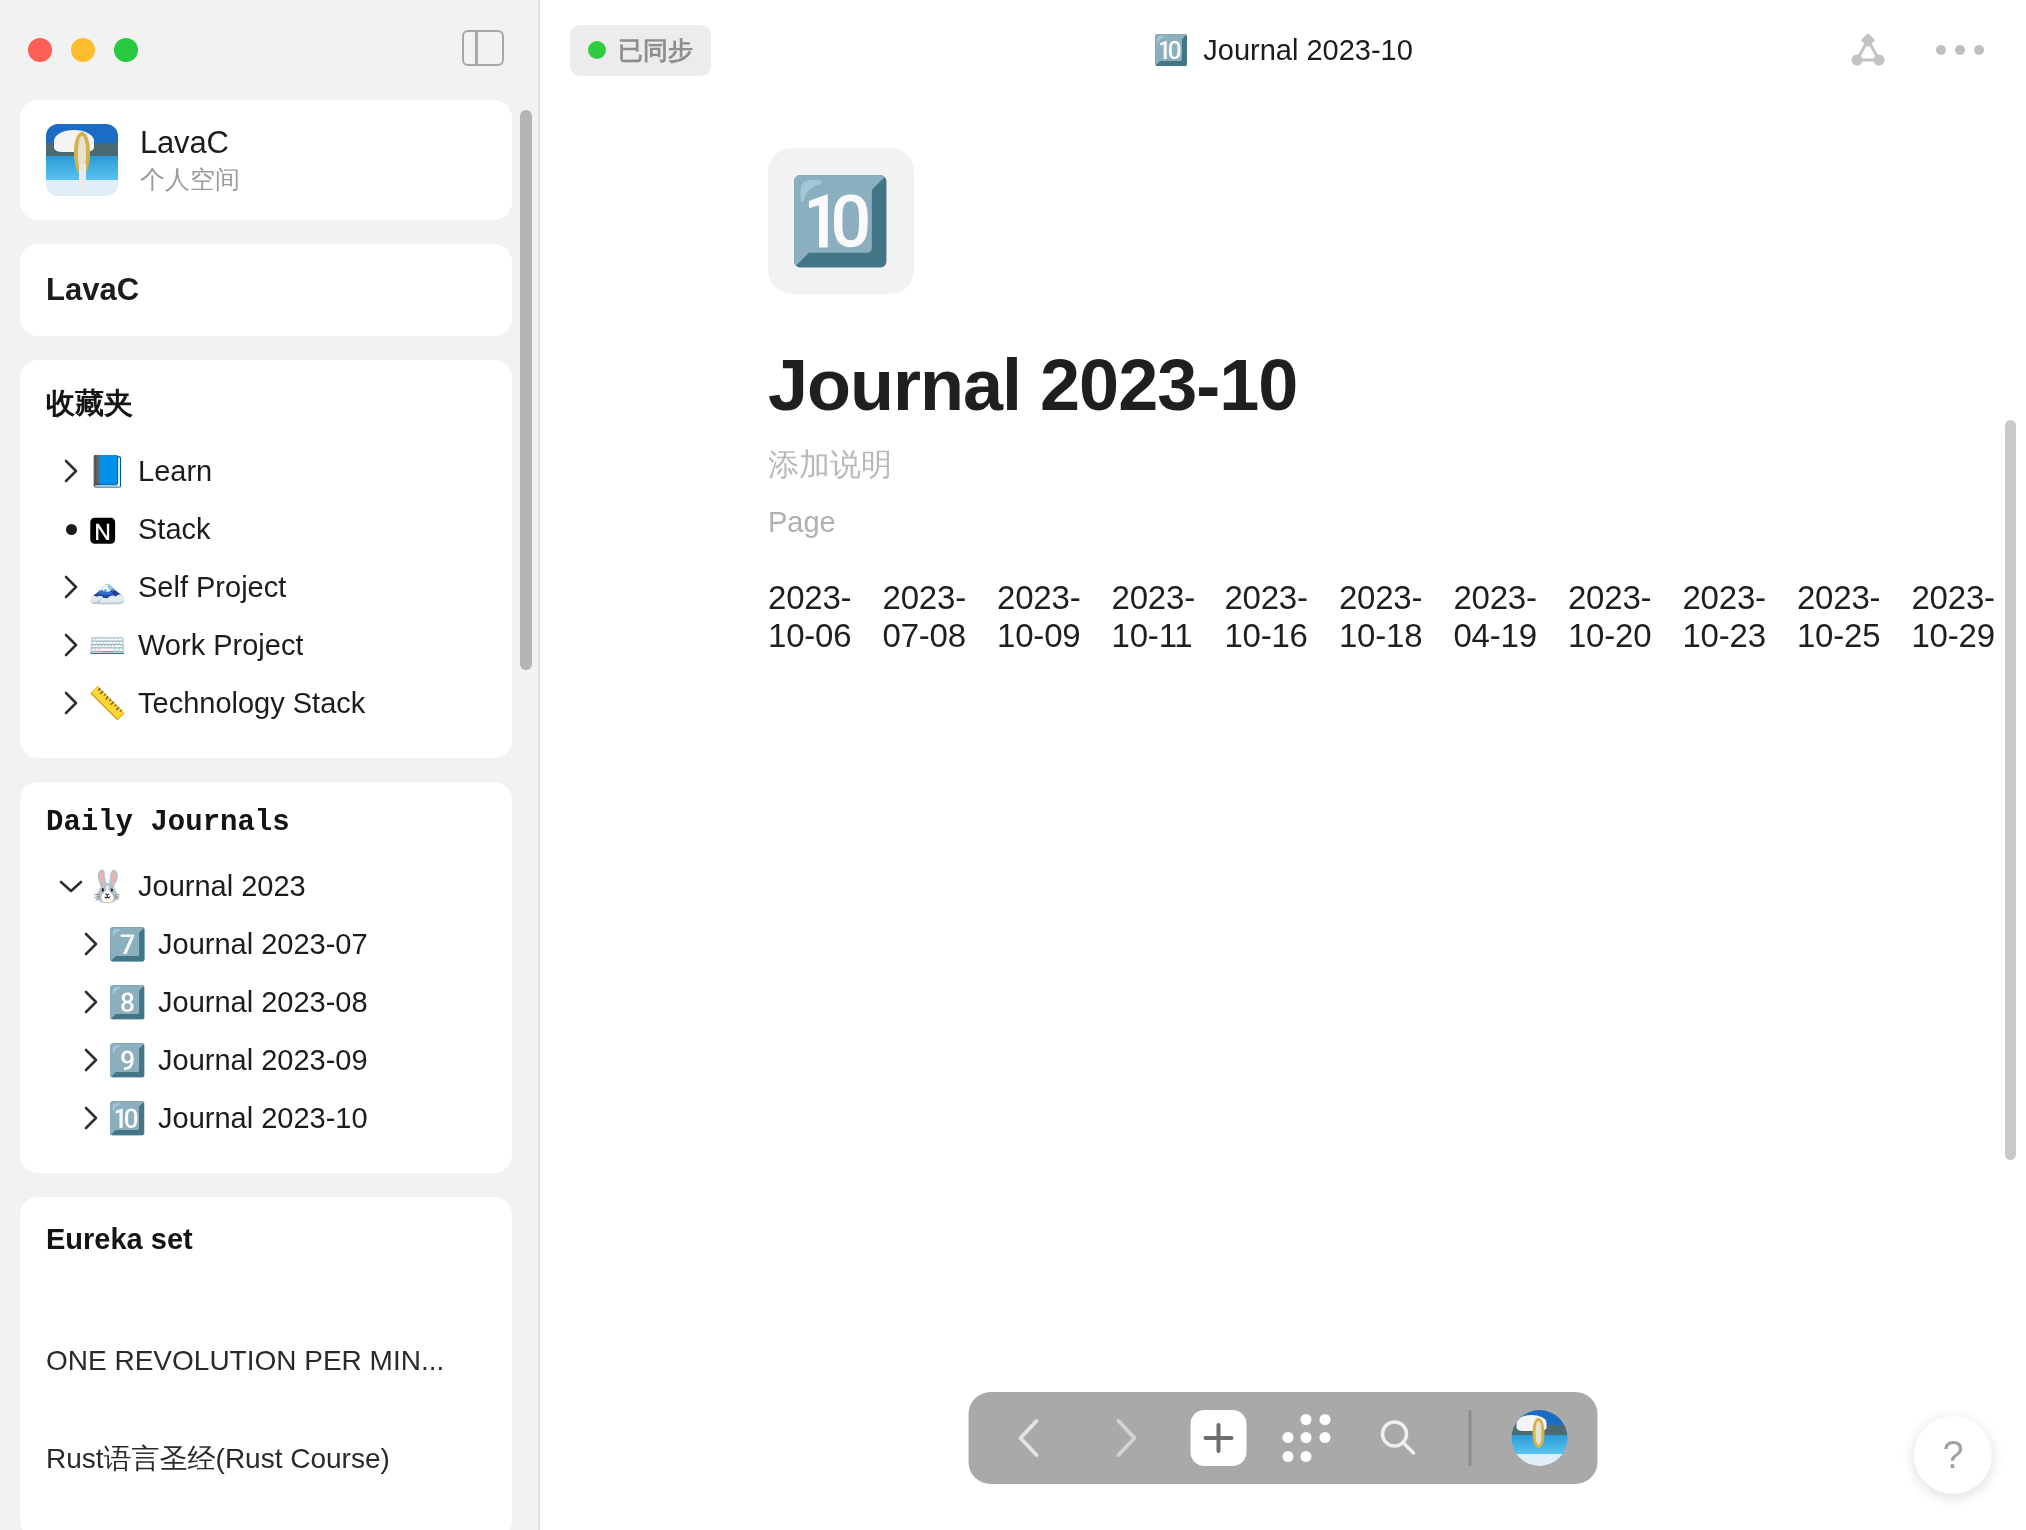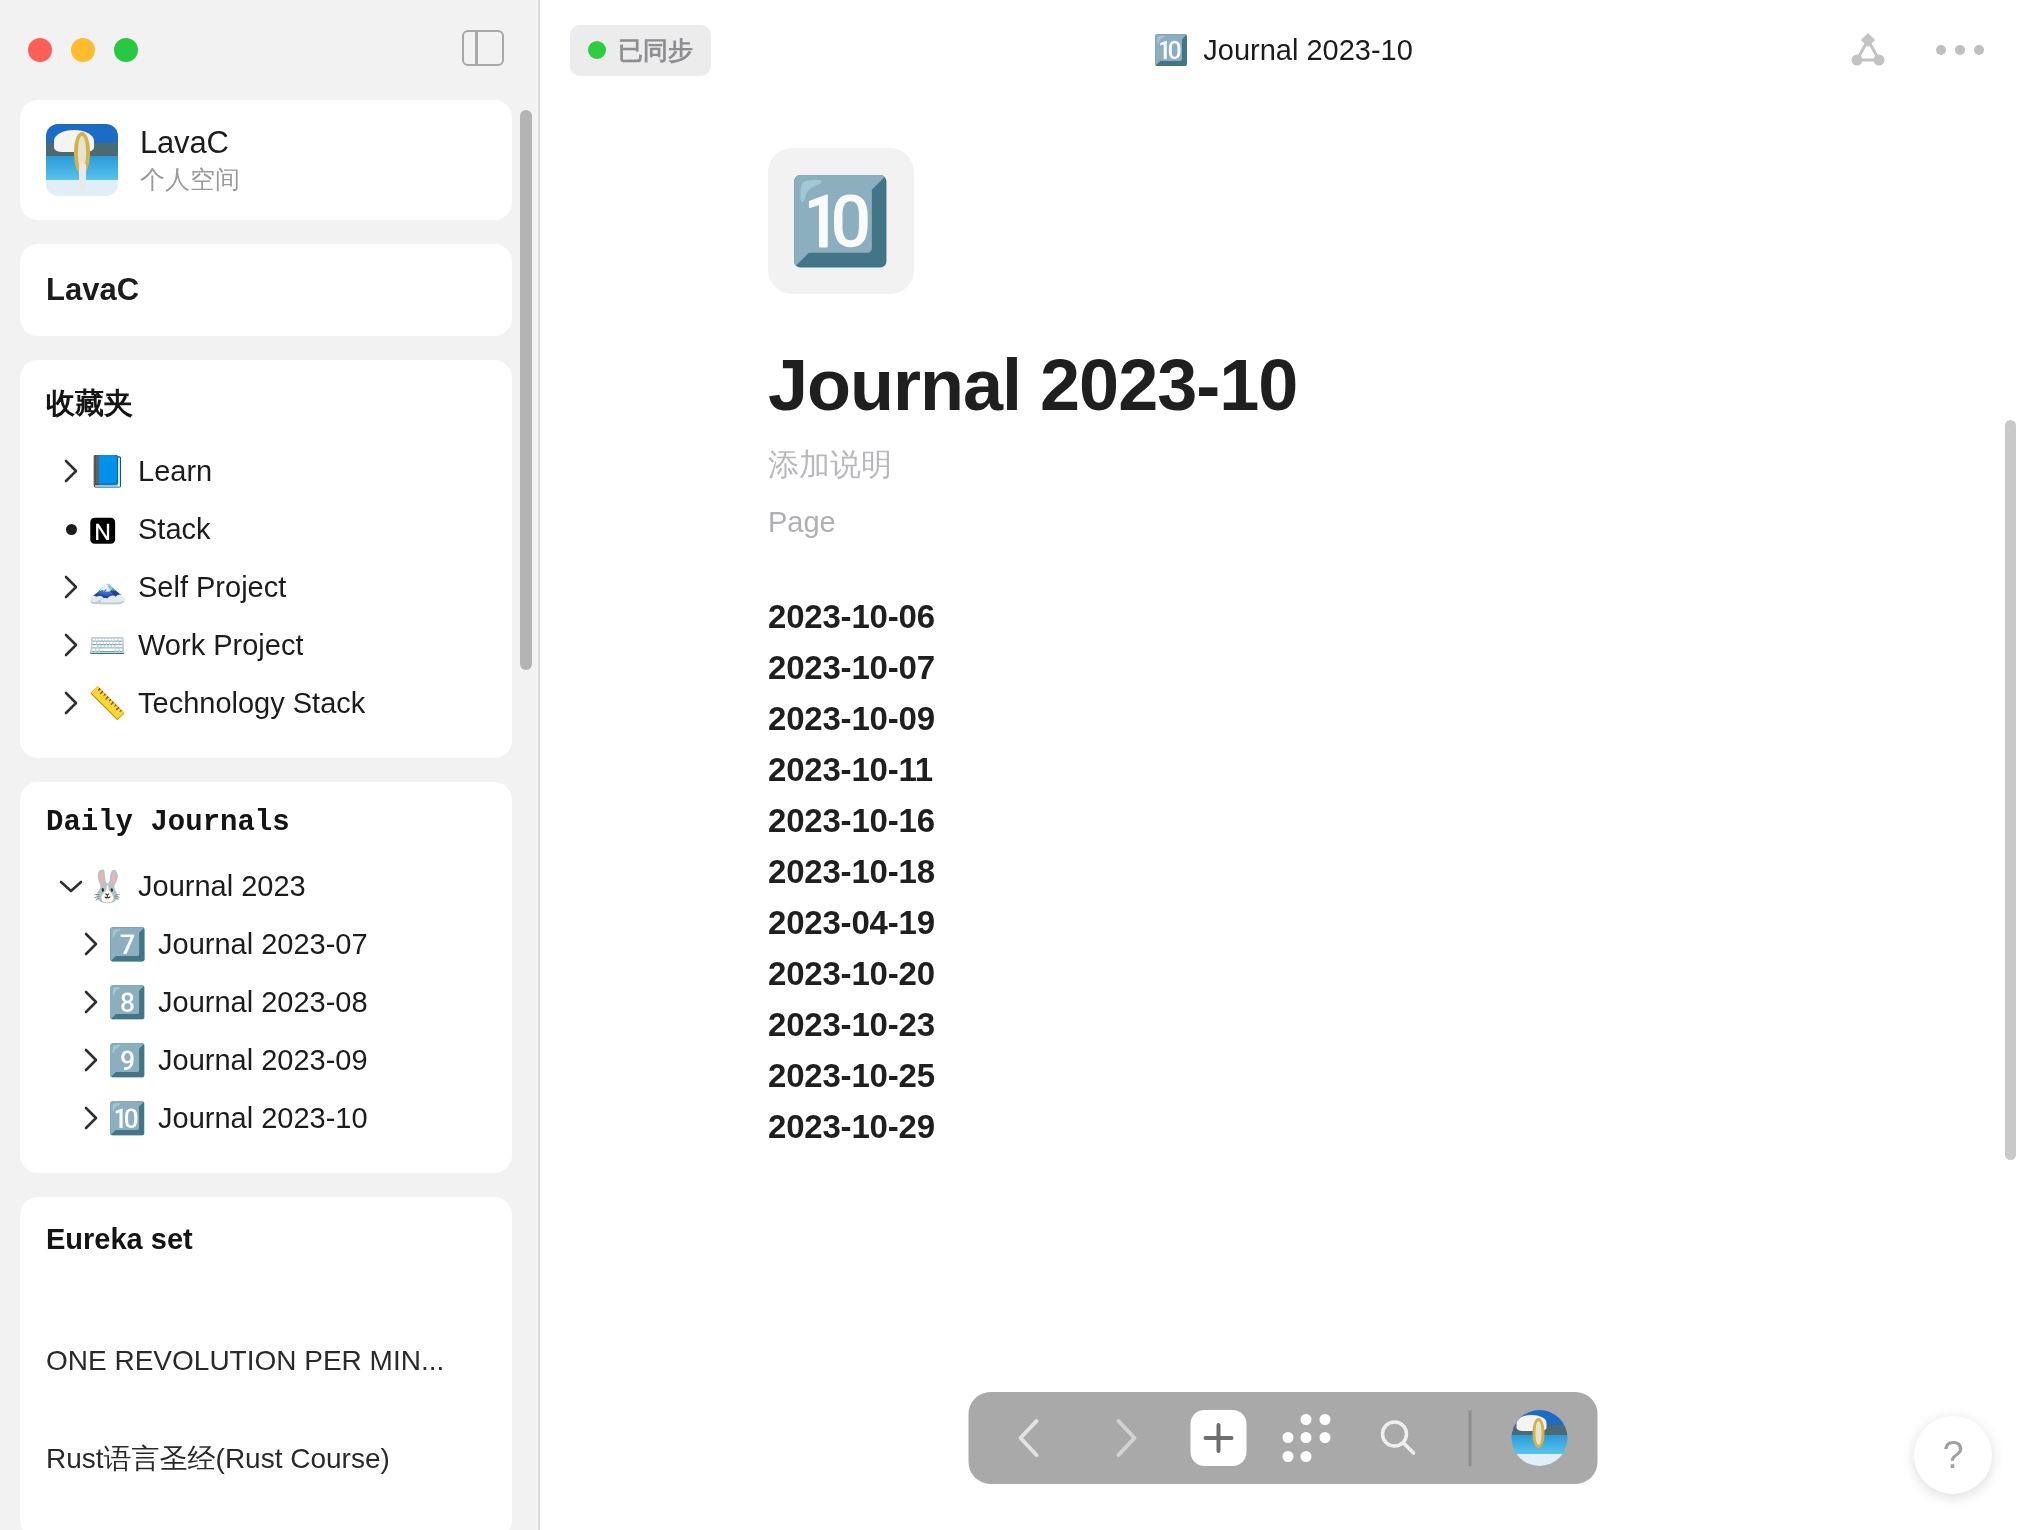--- a/index.html
+++ b/index.html
@@ -228,21 +228,21 @@
   .page-icon-wrap .emoji { font-size: 84px; line-height: 1; font-family: "DejaVu Sans", sans-serif; }
 
   .page-title {
     font-size: 72px; font-weight: bold; color: #1f1f20;
     letter-spacing: -1px;
     margin-bottom: 18px;
   }
   .page-desc { font-size: 31px; color: #b9b9bd; margin-bottom: 20px; }
   .page-kind { font-size: 29px; color: #b0b0b4; margin-bottom: 52px; }
 
-  .date-list { display: flex; flex-direction: column; font-weight: bold; }
+  .date-list { display: flex; flex-direction: row; }
   .date-item {
     font-size: 33px; color: #1f1f20;
     height: 51px; display: flex; align-items: center;
     letter-spacing: -0.2px;
   }
 
   
   .main-sb {
     position: absolute;
     right: 10px; top: 420px;
@@ -509,21 +509,21 @@
       <div class="page-icon-wrap">
         <span class="emoji">🔟</span>
       </div>
 
       <h1 class="page-title">Journal 2023-10</h1>
       <div class="page-desc">添加说明</div>
       <div class="page-kind">Page</div>
 
       <div class="date-list" id="date-list">
           <div class="date-item">2023-10-06</div>
-          <div class="date-item">2023-10-07</div>
+          <div class="date-item">2023-07-08</div>
           <div class="date-item">2023-10-09</div>
           <div class="date-item">2023-10-11</div>
           <div class="date-item">2023-10-16</div>
           <div class="date-item">2023-10-18</div>
           <div class="date-item">2023-04-19</div>
           <div class="date-item">2023-10-20</div>
           <div class="date-item">2023-10-23</div>
           <div class="date-item">2023-10-25</div>
           <div class="date-item">2023-10-29</div>
         </div>

